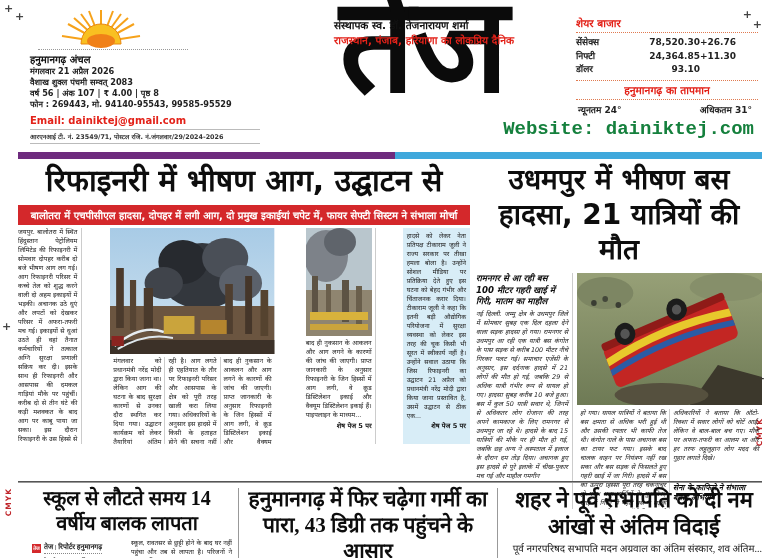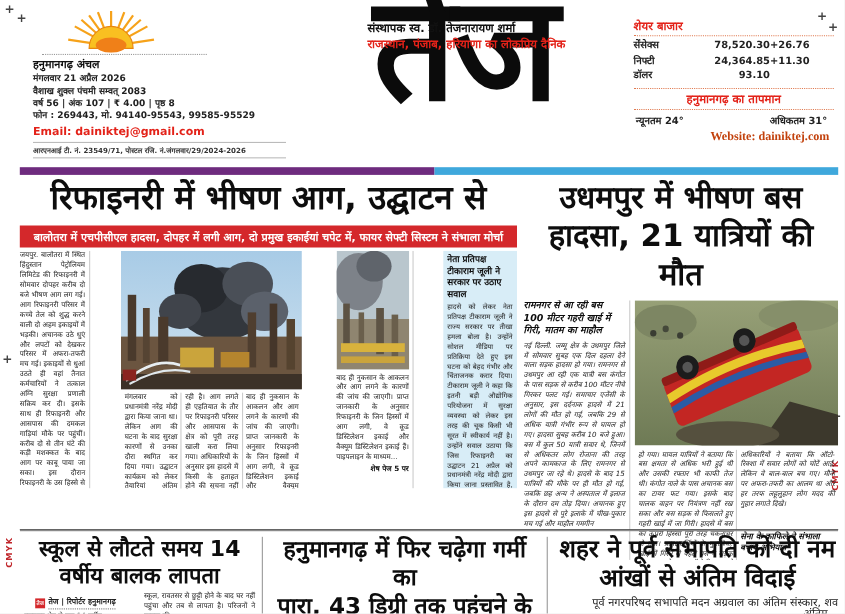--- a/index.html
+++ b/index.html
@@ -22,22 +22,22 @@
   .mk-title{color:#e32219;font-weight:bold;text-align:left;font-size:10.5px;
             border-bottom:1px dotted #e07a50;padding-bottom:2px;margin-bottom:3px;}
   .mk-row{display:flex;line-height:13.5px;font-weight:bold;}
   .mk-row .lb{width:52px;}
   .mk-row .vl{width:72px;text-align:right;}
   .mk-row .ch{flex:1;}
   .tmp-title{color:#e32219;font-weight:bold;text-align:center;font-size:10.5px;
              border-top:1px dotted #e07a50;border-bottom:1px dotted #e07a50;
              padding:2px 0;margin-top:3px;}
   .tmp-row{display:flex;justify-content:space-between;font-weight:bold;padding:3px 6px 0 2px;}
-  .website{position:absolute;right:14px;top:118px;font-size:11px;font-weight:bold;
-           font-family:Liberation Serif, serif;color:#c2410c;}
+  .website{position:absolute;right:14px;top:118px;font-size:19px;font-weight:bold;
+           font-family:Liberation Mono, monospace;color:#15803d;}
   
   .bar{position:absolute;left:18px;top:152px;width:744px;height:7px;display:flex;}
   .bar .p{width:377px;background:#6e2b7e;}
   .bar .b{flex:1;background:#3fa8dc;}
   
   .main{position:absolute;left:18px;top:162px;width:744px;height:318px;display:flex;}
   .lead{width:452px;}
   .lead-hl{text-align:center;font-weight:bold;font-size:30px;line-height:38px;color:#0d0d0d;}
   .lead-sub{margin-top:5px;background:#d4282b;color:#fff;font-size:10px;font-weight:bold;
             text-align:center;padding:3px 1px;}
@@ -60,21 +60,21 @@
   .bus-colA{width:92px;padding-right:4px;border-right:1px solid #ccc;}
   .bus-intro{font-size:8.6px;font-weight:bold;line-height:11.5px;margin-bottom:2px;color:#0d0d0d;}
   .bus-right{flex:1;padding-left:4px;}
   .bus-photo{width:100%;height:132px;display:block;}
   .bus-cols{display:flex;margin-top:4px;}
   .bus-cols .c{flex:1;padding:0 3px;}
   .bus-cols .c:first-child{border-right:1px solid #ccc;}
   .bsub{font-weight:bold;font-size:7.6px;line-height:9.5px;margin:20px 0;color:#0d0d0d;}
   
   .bottom{position:absolute;left:18px;top:481px;width:744px;bottom:0;
-          border-top:1px solid #555;box-shadow:0 2px 0 -1px #999 inset;display:flex;padding-top:4px;}
+          border-top:1px solid #555;box-shadow:0 2px 0 -1px #999 inset;display:flex;padding-top:4px;font-family:Liberation Serif, serif;}
   .bs{overflow:hidden;}
   .bs1{width:218px;}
   .bs2{width:242px;padding:0 6px;}
   .bs3{flex:1;padding-left:6px;}
   .vdiv{width:1px;background:#999;margin:2px 2px 0 2px;}
   .b-hl{text-align:center;font-weight:bold;color:#0d0d0d;}
   .bs1 .b-hl{font-size:20px;line-height:25px;}
   .bs2 .b-hl{font-size:21px;line-height:26px;}
   .bs3 .b-hl{font-size:22px;line-height:27px;}
   .byline{display:flex;align-items:center;gap:3px;margin:4px 0 2px 10px;}
@@ -218,21 +218,20 @@
             <rect x="20" y="56" width="5" height="36" fill="#6a5f4c"></rect>
             <rect x="36" y="52" width="7" height="42" fill="#5d5344"></rect>
             <rect x="50" y="58" width="6" height="38" fill="#6a5f4c"></rect>
             <rect x="4" y="84" width="58" height="8" fill="#d8b23c"></rect>
             <rect x="4" y="96" width="58" height="6" fill="#caa43c"></rect>
           </svg>
           <div class="smalltxt">बाद ही नुकसान के आकलन और आग लगने के कारणों की जांच की जाएगी। प्राप्त जानकारी के अनुसार रिफाइनरी के जिन हिस्सों में आग लगी, वे क्रूड डिस्टिलेशन इकाई और वैक्यूम डिस्टिलेशन इकाई हैं। पाइपलाइन के माध्यम...</div>
           <div class="cont">शेष पेज 5 पर</div>
         </div>
         <div class="colE">
-          <div class="t">नेता प्रतिपक्ष टीकाराम जूली ने सरकार पर उठाए सवाल</div>
           <div class="smalltxt" style="font-size:6.3px;">हादसे को लेकर नेता प्रतिपक्ष टीकाराम जूली ने राज्य सरकार पर तीखा हमला बोला है। उन्होंने सोशल मीडिया पर प्रतिक्रिया देते हुए इस घटना को बेहद गंभीर और चिंताजनक करार दिया। टीकाराम जूली ने कहा कि इतनी बड़ी औद्योगिक परियोजना में सुरक्षा व्यवस्था को लेकर इस तरह की चूक किसी भी सूरत में स्वीकार्य नहीं है। उन्होंने सवाल उठाया कि जिस रिफाइनरी का उद्घाटन 21 अप्रैल को प्रधानमंत्री नरेंद्र मोदी द्वारा किया जाना प्रस्तावित है, उसमें उद्घाटन से ठीक एक...</div>
           <div class="cont">शेष पेज 5 पर</div>
         </div>
       </div>
     </div>
 
     <div class="bus">
       <div class="bus-hl">
         <div>उधमपुर में भीषण बस</div>
         <div>हादसा, 21 यात्रियों की मौत</div>

